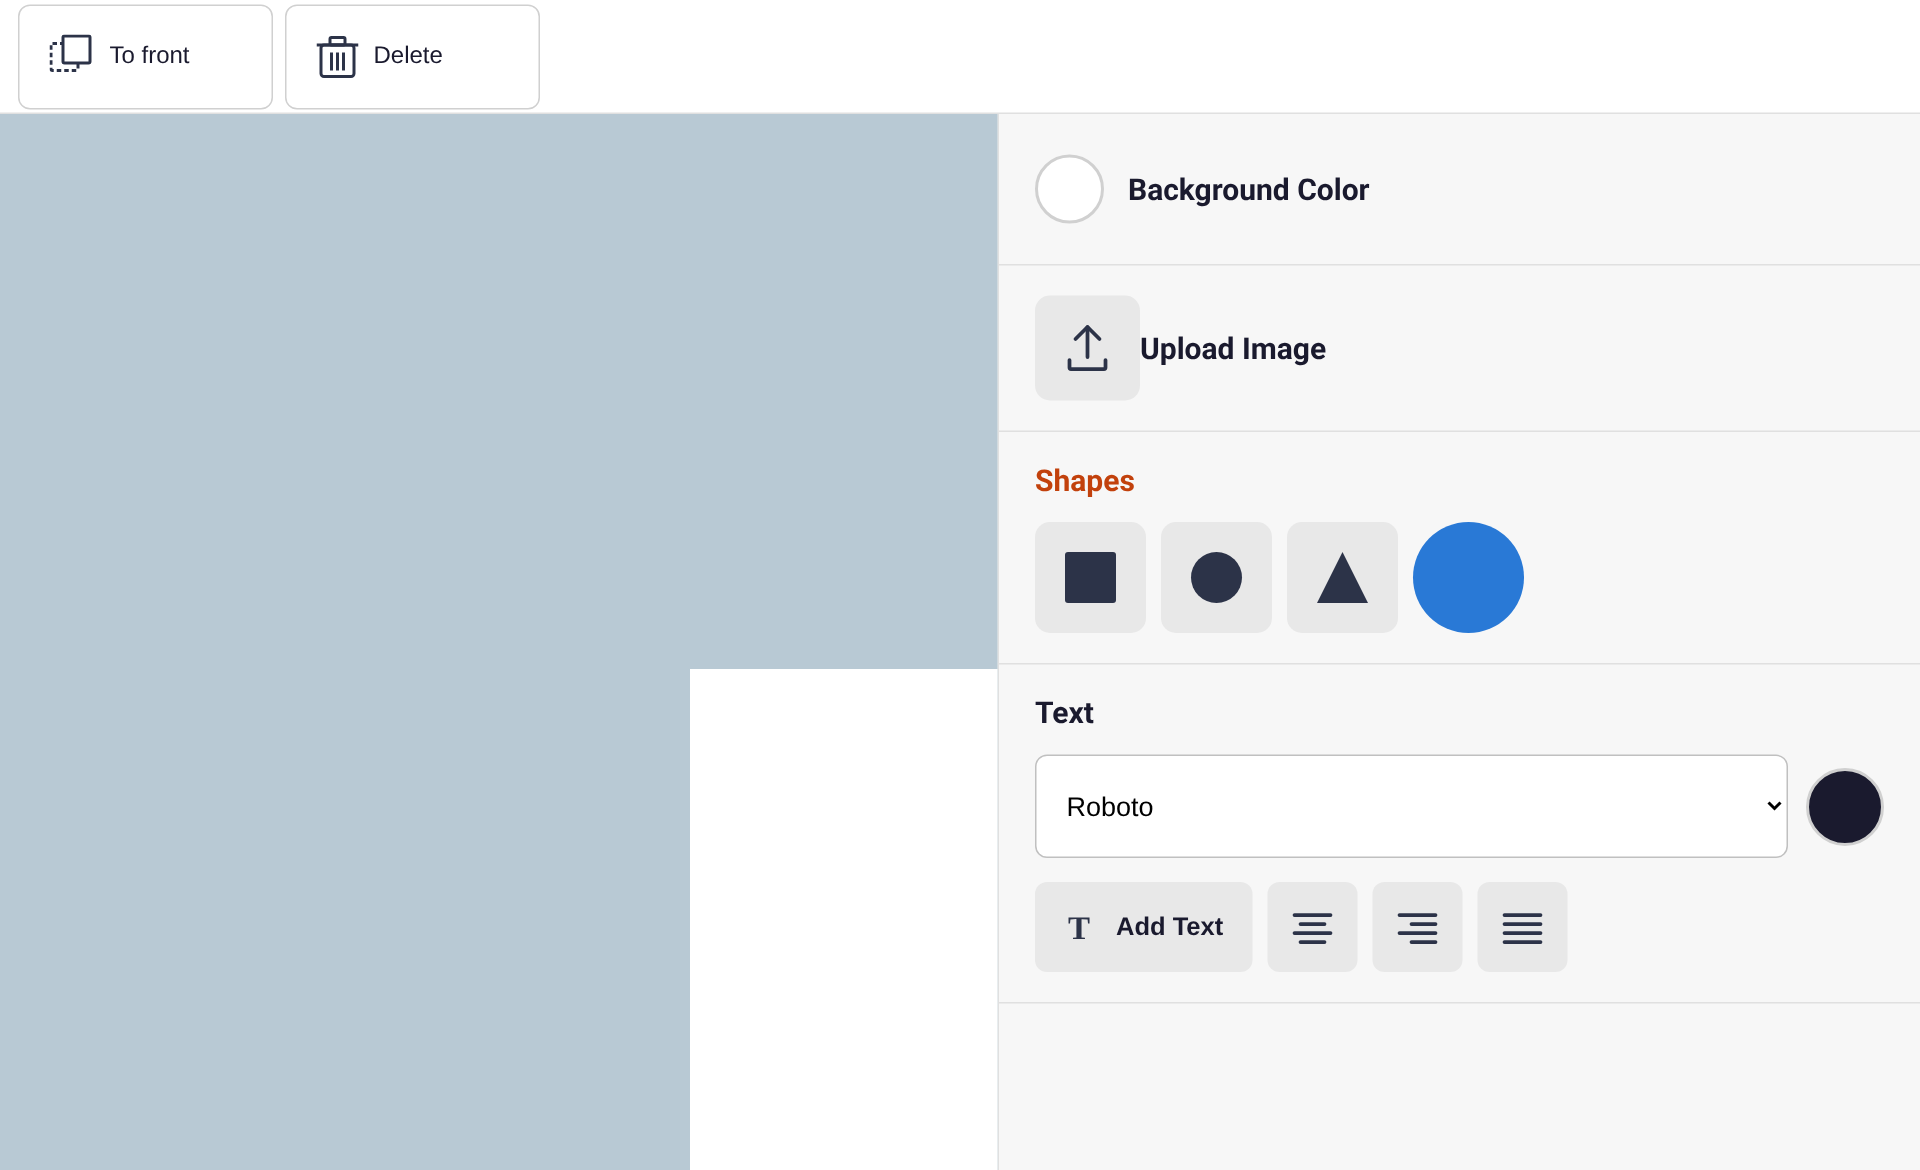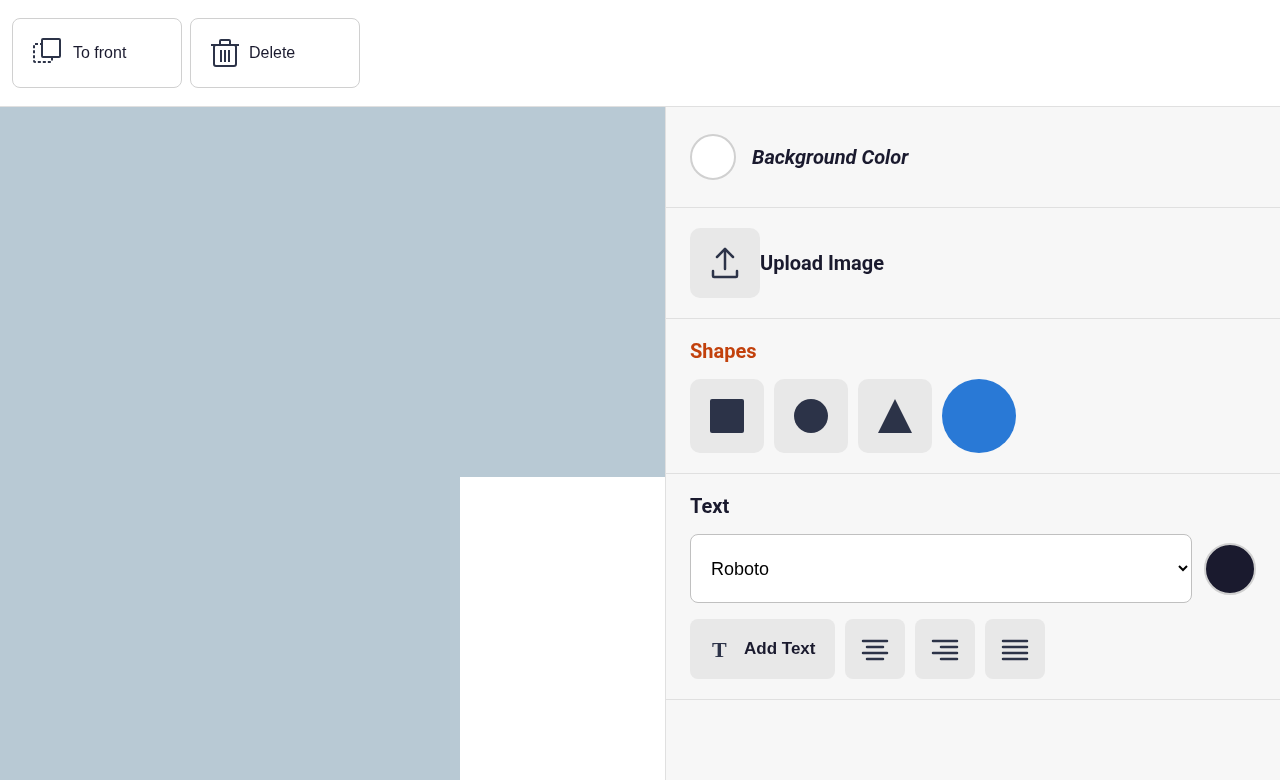--- a/index.html
+++ b/index.html
@@ -19,21 +19,21 @@
     }
 
     
     .toolbar {
       display: flex;
       align-items: center;
       gap: 8px;
       padding: 10px 12px;
       background: #ffffff;
       border-bottom: 1px solid #e0e0e0;
-      height: 107px;
+      height: 76px;
       flex-shrink: 0;
     }
 
     .toolbar-btn {
       display: flex;
       align-items: center;
       gap: 10px;
       padding: 14px 20px;
       background: #ffffff;
       border: 1px solid #d0d0d0;
@@ -80,21 +80,20 @@
       padding: 20px 24px;
       border-bottom: 1px solid #e0e0e0;
     }
 
     
     .bg-color-row {
       display: flex;
       align-items: center;
       gap: 16px;
       min-height: 60px;
-      font-style: italic;
     }
 
     .color-circle {
       width: 46px;
       height: 46px;
       border-radius: 50%;
       border: 2px solid #d0d0d0;
       cursor: pointer;
       flex-shrink: 0;
     }

